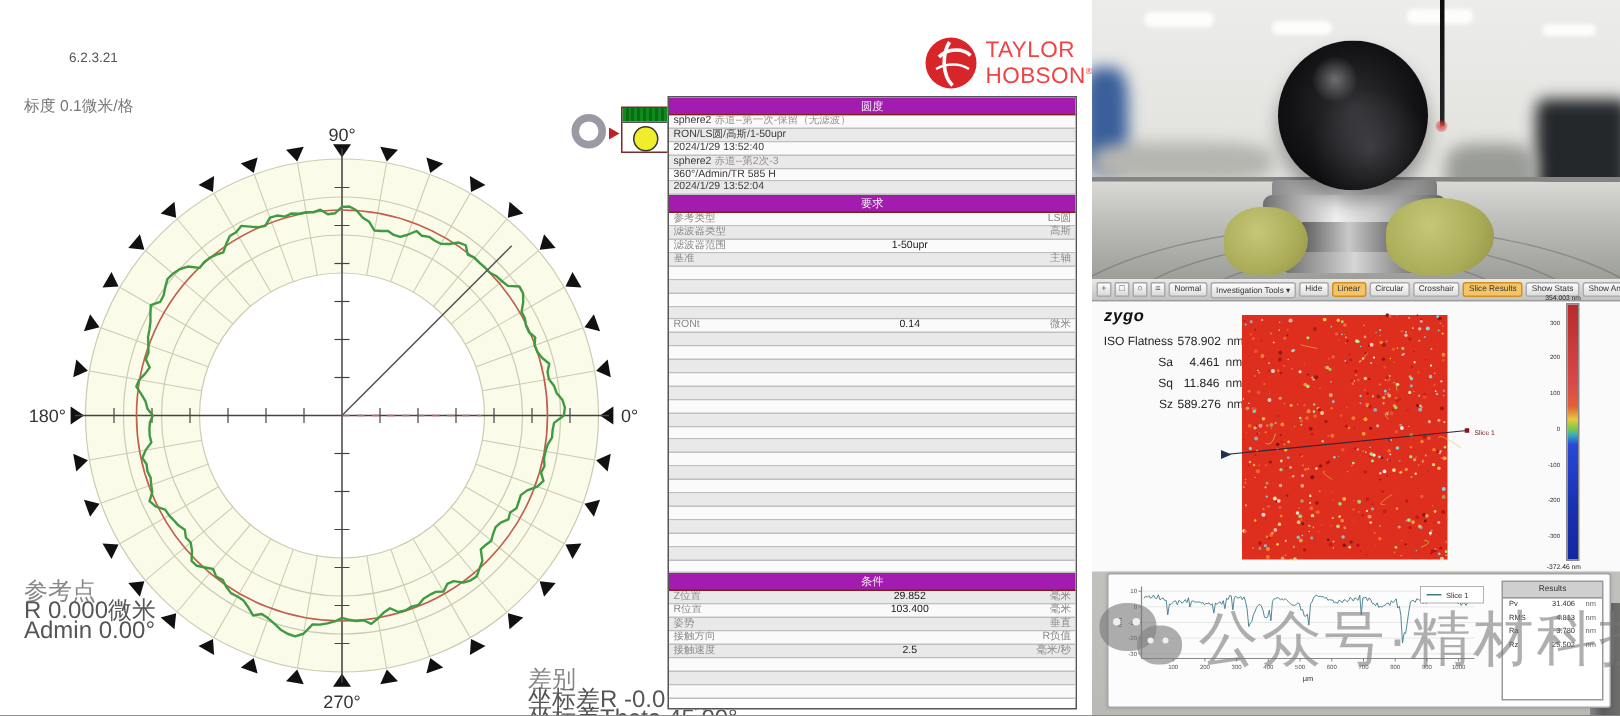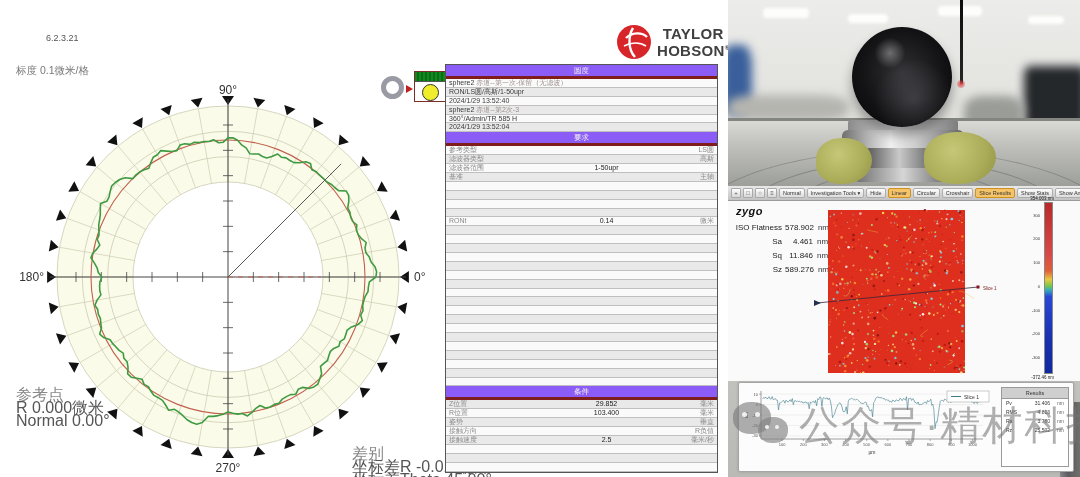--- a/index.html
+++ b/index.html
@@ -18,26 +18,26 @@
   #pos-box-header{height:9px;background:repeating-linear-gradient(90deg,#0e8a1e 0 2px,#0a6d16 2px 4px);border-bottom:1px solid #555;}
   #pos-box-dot{width:15px;height:15px;margin:2px auto 0;background:#f0ee2c;border:1px solid #333;border-radius:50%;}
   .readout{position:absolute;font-size:16px;color:#555;line-height:13px;}
   .readout .r-title{color:#888;}
   #ref-block{left:16px;top:388px;}
   #cur-block{left:16px;top:426px;}
   #diff-block{left:352px;top:447px;}
   
   #brand{position:absolute;left:616px;top:24px;display:flex;align-items:center;gap:5px;}
   #brand-circle{width:36px;height:36px;}
-  #brand-text{font-weight:bold;color:#404040;font-size:15px;line-height:14px;letter-spacing:.3px;text-align:center;}
+  #brand-text{font-weight:normal;color:#ef4444;font-size:15px;line-height:14px;letter-spacing:.3px;}
   #brand-text sup{font-size:6px;}
   
   #report-table{position:absolute;left:445px;top:64px;width:273px;height:409px;border:1px solid #555;
                 background:#fff;overflow:hidden;box-sizing:border-box;}
-  .sec-h{height:11px;line-height:11px;background:#8b5cf6;color:#f4f4f4;text-align:center;font-size:7.5px;border-bottom:3px solid #7f1d1d;}
+  .sec-h{height:11px;line-height:11px;background:#a21caf;color:#f4f4f4;text-align:center;font-size:7.5px;border-bottom:1px solid #7f1d1d;}
   .t-row{display:flex;height:8.9px;line-height:8.8px;border-bottom:1px solid #bfbfbf;padding:0 3px;box-sizing:border-box;font-size:7px;background:#fafafa;}
   .t-row.alt{background:#e9e9e9;}
   .t-row .c0{flex:0 0 86px;color:#8a8a8a;white-space:nowrap;overflow:hidden;}
   .t-row .c1{flex:1;text-align:center;color:#1a1a1a;}
   .t-row .c2{flex:0 0 36px;text-align:right;color:#8a8a8a;}
   .t-row.full .c0{flex:1;color:#3a3a3a;}
   .seg2{color:#9b8d8d;}
   
   #photo{position:absolute;left:728px;top:0;width:352px;height:477px;background:linear-gradient(180deg,#ececea 0%,#dcdcd8 35%,#c9c9c5 60%,#b9bab6 100%);overflow:hidden;}
   .blob{position:absolute;filter:blur(5px);border-radius:30%;}
@@ -226,21 +226,21 @@
     <div id="ring-icon"></div>
     <div id="ring-arrow"></div>
     <div id="pos-box">
       <div id="pos-box-header"></div>
       <div id="pos-box-dot"></div>
     </div>
 
     <div class="readout" id="ref-block">
       <div class="r-title">参考点</div>
       <div>R 0.000微米</div>
-      <div>Normal 0.00°</div>
+      <div>Admin 0.00°</div>
     </div>
     <div class="readout" id="diff-block">
       <div class="r-title">差别</div>
       <div>坐标差R -0.019微米</div>
       <div>坐标差Theta 45.00°</div>
     </div>
 
     <div id="brand">
       <svg id="brand-circle" viewBox="0 0 36 36">
         <circle cx="18" cy="18" r="17" fill="#d8252a"></circle>

